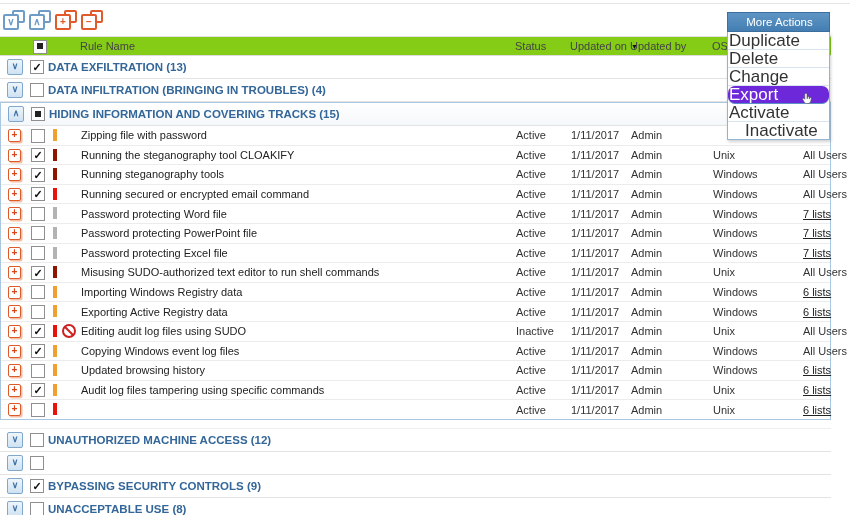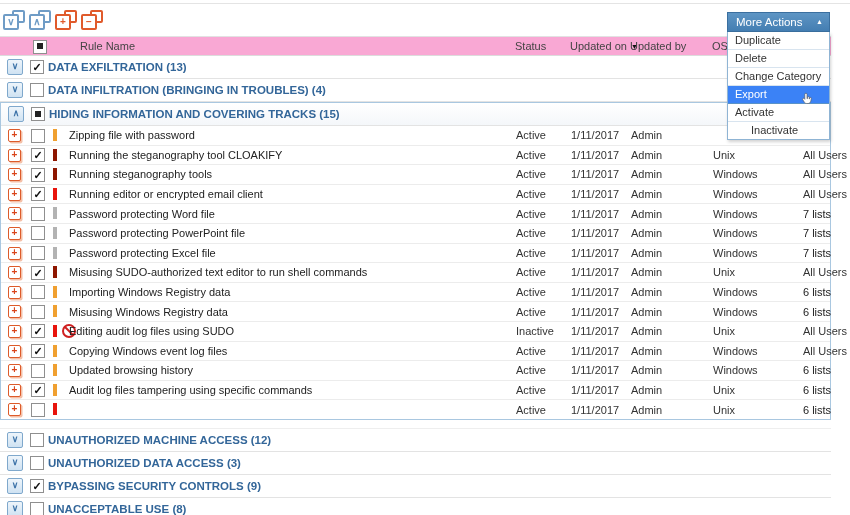--- a/index.html
+++ b/index.html
@@ -13,21 +13,21 @@
   .stack .back{position:absolute;left:9px;top:0;width:9px;height:9px;border:2px solid var(--c);
                border-radius:2px;background:#fff;}
   .stack .front{position:absolute;left:0;top:4px;width:12px;height:12px;border:2px solid var(--c);
                border-radius:2px;background:#fff;color:var(--c);font-size:10px;font-weight:bold;
                line-height:12px;text-align:center;}
   .stack.blue{--c:#6f9cc6;}
   .stack.orange{--c:#e05a2b;}
 
   
   .table{position:absolute;top:36px;left:0;width:831px;}
-  .header-row{position:relative;height:18px;background:#f9a8d4;
+  .header-row{position:relative;height:18px;background:#84cc16;
               border-top:1px solid #e2e2e2;border-bottom:1px solid #dcdcdc;text-decoration:underline;}
   .cell{position:absolute;top:50%;transform:translateY(-50%);font-size:11px;color:#333;white-space:nowrap;}
   .hdr{color:#444;}
   .c-name{left:80px;}
   .c-status{left:515px;}
   .c-date{left:570px;}
   .c-by{left:630px;}
   .c-os{left:712px;}
   .c-lists{left:802px;}
   .sort{font-size:7px;margin-left:4px;color:#111;vertical-align:1px;}
@@ -48,37 +48,37 @@
 
   .expanded-block{border:1px solid #a9c7e0;background:#fff;}
   .expanded-block .cat-row{background:linear-gradient(#ffffff,#f4f7fa);}
   .rule-row{position:relative;height:18.6px;background:#fff;border-bottom:1px solid #ececec;}
   .rule-row:last-child{border-bottom:none;}
   .rule-row .cb{top:2.5px;}
   .plus{position:absolute;left:7px;top:3px;width:11px;height:11px;border:1px solid #dd5b2a;border-radius:2px;
         background:#fff;box-shadow:1.5px 1.5px 0 0 #f4c0a8;color:#d9441a;font-size:10px;font-weight:bold;
         line-height:10px;text-align:center;cursor:pointer;}
   .sev{position:absolute;left:52px;top:3px;width:4px;height:12px;}
-  .c-rname{left:68px;color:#222;}
+  .c-rname{left:80px;color:#222;}
   .blocked{position:absolute;left:61px;top:2px;width:10px;height:10px;border:2px solid #cf2020;border-radius:50%;}
   .blocked .slash{position:absolute;left:-1px;top:4px;width:12px;height:2px;background:#cf2020;
                   transform:rotate(45deg);}
-  .link{cursor:pointer;color:#222;}
+  .link{text-decoration:underline;cursor:pointer;color:#222;}
 
   
   .dropdown{position:absolute;left:727px;top:12px;width:103px;z-index:20;}
   .ma-btn{height:20px;box-sizing:border-box;background:linear-gradient(#5e95c4,#447eb2);
           border:1px solid #3a6f9f;color:#fff;font-size:11.5px;line-height:18px;
-          padding:0 6px 0 8px;display:flex;justify-content:space-between;align-items:center;cursor:pointer;}
+          padding:0 6px 0 8px;display:flex;justify-content:space-between;align-items:center;cursor:pointer;flex-direction:column;}
   .caret{font-size:7px;}
   .menu{background:#fff;border:1px solid #8fb4d4;border-top:none;box-shadow:1px 2px 3px rgba(0,0,0,0.18);}
-  .menu-item{position:relative;height:17px;line-height:17px;padding-left:7px;font-size:11px;color:#333;
+  .menu-item{position:relative;height:17px;line-height:17px;padding-left:1px;font-size:17px;color:#333;
              border-bottom:1px solid #d8e4ef;cursor:pointer;background:#fff;}
   .menu-item:last-child{border-bottom:none;margin-left:16px;}
-  .menu-item.hl{background:#3b82f6;color:#fff;border-bottom-color:#5a92c6;}
+  .menu-item.hl{background:#6d28d9;color:#fff;border-bottom-color:#5a92c6;border-radius:7px;}
   .hand{position:absolute;right:14px;top:6px;z-index:5;}
 </style>
 </head>
 <body>
 
 <div class="page">
   <div class="topline"></div>
 
   <div class="toolbar" id="toolbar">
       <span class="stack blue">
@@ -157,21 +157,21 @@
             <span class="cell c-status">Active</span>
             <span class="cell c-date">1/11/2017</span>
             <span class="cell c-by">Admin</span>
             <span class="cell c-os">Windows</span>
             <span class="cell c-lists">All Users</span>
           </div>
           <div class="rule-row">
             <span class="plus">+</span>
             <span class="cb">✓</span>
             <span class="sev" style="background: rgb(232, 20, 12);"></span>
-            <span class="cell c-rname">Running editor or encrypted email client</span>
+            <span class="cell c-rname">Running secured or encrypted email command</span>
             <span class="cell c-status">Active</span>
             <span class="cell c-date">1/11/2017</span>
             <span class="cell c-by">Admin</span>
             <span class="cell c-os">Windows</span>
             <span class="cell c-lists">All Users</span>
           </div>
           <div class="rule-row">
             <span class="plus">+</span>
             <span class="cb"></span>
             <span class="sev" style="background: rgb(179, 179, 179);"></span>
@@ -223,21 +223,21 @@
             <span class="cell c-status">Active</span>
             <span class="cell c-date">1/11/2017</span>
             <span class="cell c-by">Admin</span>
             <span class="cell c-os">Windows</span>
             <span class="cell c-lists link">6 lists</span>
           </div>
           <div class="rule-row">
             <span class="plus">+</span>
             <span class="cb"></span>
             <span class="sev" style="background: rgb(240, 160, 48);"></span>
-            <span class="cell c-rname">Misusing Windows Registry data</span>
+            <span class="cell c-rname">Exporting Active Registry data</span>
             <span class="cell c-status">Active</span>
             <span class="cell c-date">1/11/2017</span>
             <span class="cell c-by">Admin</span>
             <span class="cell c-os">Windows</span>
             <span class="cell c-lists link">6 lists</span>
           </div>
           <div class="rule-row">
             <span class="plus">+</span>
             <span class="cb">✓</span>
             <span class="sev" style="background: rgb(232, 20, 12);"></span>
@@ -296,21 +296,20 @@
           </div>
         </div>
         <div class="cat-row gap-top">
           <span class="chev">∨</span>
           <span class="cb"></span>
           <span class="cat-label">UNAUTHORIZED MACHINE ACCESS (12)</span>
         </div>
         <div class="cat-row">
           <span class="chev">∨</span>
           <span class="cb"></span>
-          <span class="cat-label">UNAUTHORIZED DATA ACCESS (3)</span>
         </div>
         <div class="cat-row">
           <span class="chev">∨</span>
           <span class="cb">✓</span>
           <span class="cat-label">BYPASSING SECURITY CONTROLS (9)</span>
         </div>
         <div class="cat-row">
           <span class="chev">∨</span>
           <span class="cb"></span>
           <span class="cat-label">UNACCEPTABLE USE (8)</span>

